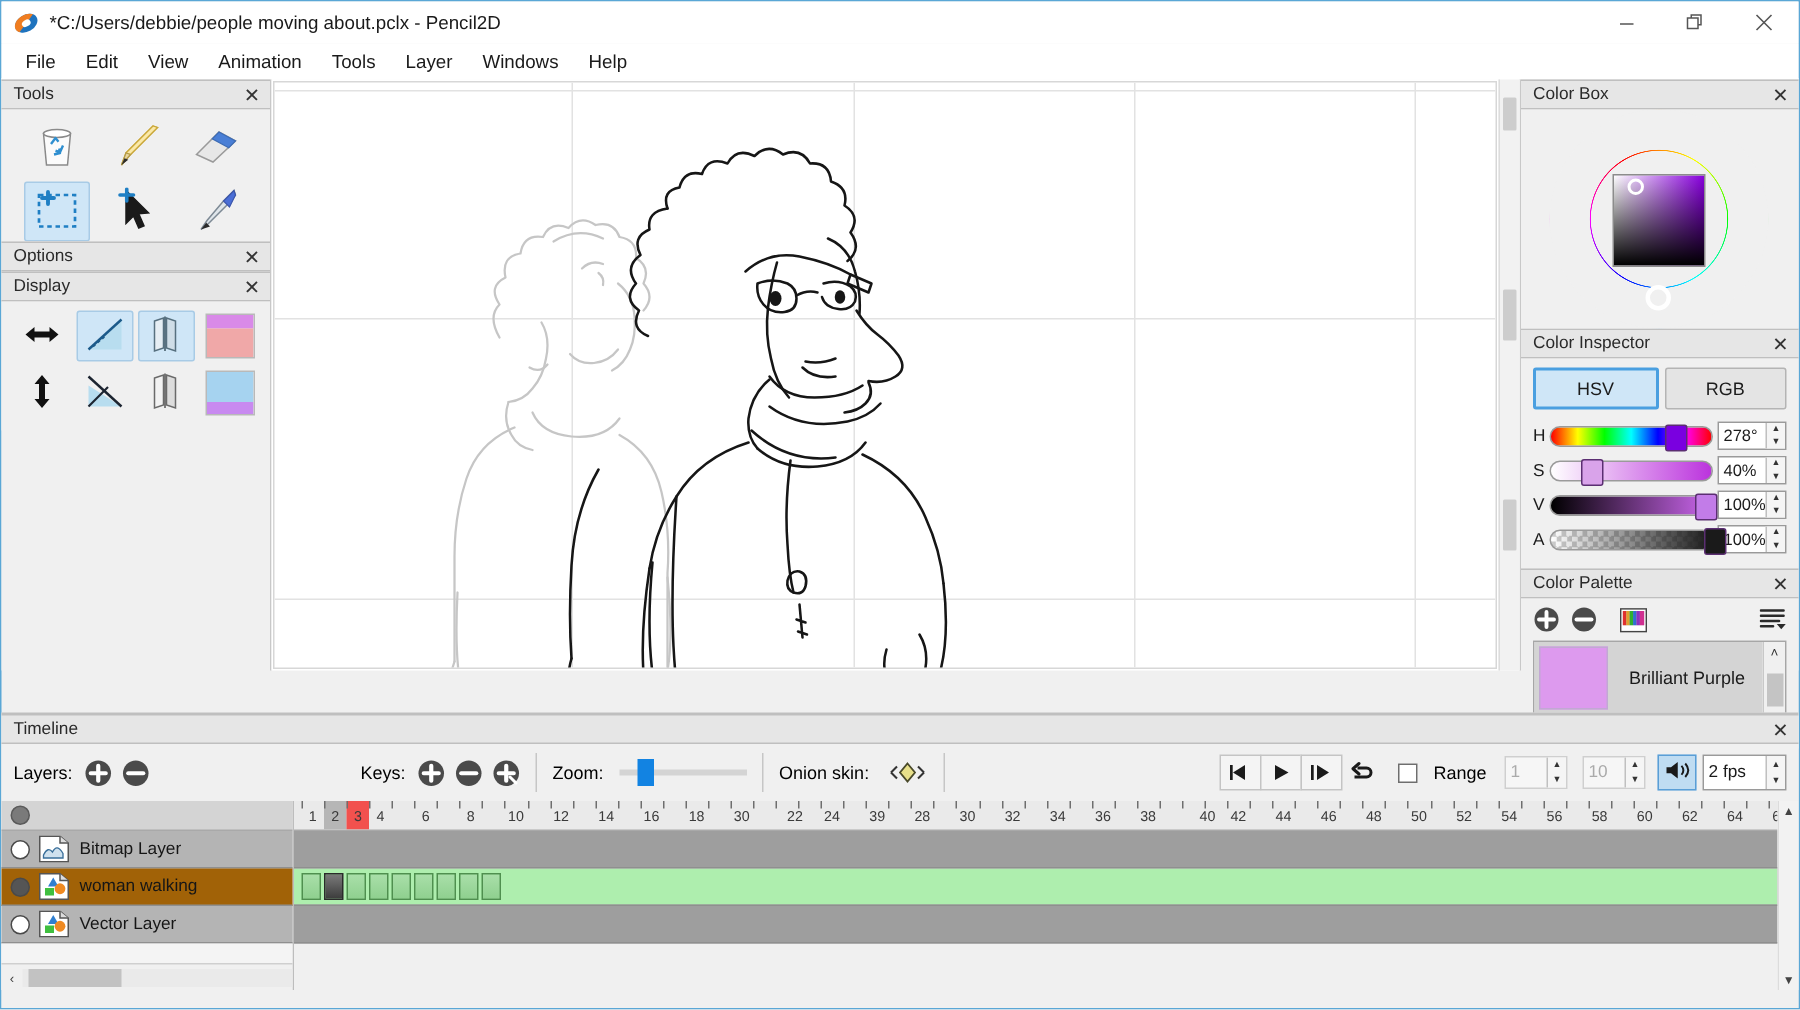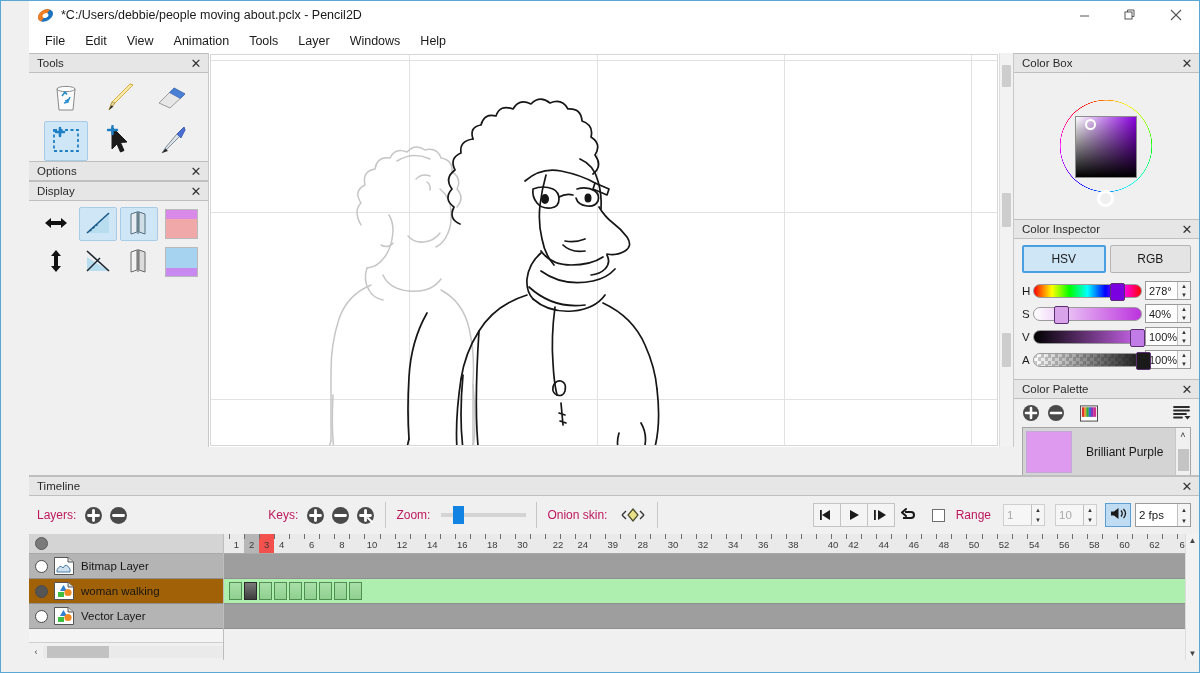--- a/index.html
+++ b/index.html
@@ -10,21 +10,21 @@
     font-family: "Liberation Sans", sans-serif;
     font-size: 12px;
     color: #1b1b1b;
     background: #f0f0f0;
   }
   .app {
     position: relative;
     width: 1200px; height: 673px;
     border: 1px solid #5aa7d6;
     background: #f0f0f0;
-    display: flex; flex-direction: column; padding-left: 28px;
+    display: flex; flex-direction: column;
   }
 
   
   .titlebar {
     height: 28px; min-height: 28px;
     background: #ffffff;
     display: flex; align-items: center;
     padding-left: 8px;
     position: relative;
   }
@@ -308,21 +308,21 @@
     border-top: 1px solid #bfbfbf;
     margin-top: 28px;
   }
   .tl-toolbar {
     height: 38px; min-height: 38px;
     display: flex; align-items: center;
     padding: 0 8px;
     background: #f0f0f0;
   }
   .tl-group { display: flex; align-items: center; gap: 6px; }
-  .tl-label { font-size: 12px; color: #be185d; margin-right: 2px; }
+  .tl-label { font-size: 12px; color: #000000; margin-right: 2px; }
   .circ-btn {
     width: 19px; height: 19px;
     display: flex; align-items: center; justify-content: center;
   }
   .sep-v { width: 1px; height: 26px; background: #c6c6c6; margin: 0 10px; }
   .zoom-slider {
     width: 85px; height: 4px; background: #d4d4d4;
     position: relative; margin-left: 3px;
   }
   .zoom-handle {

